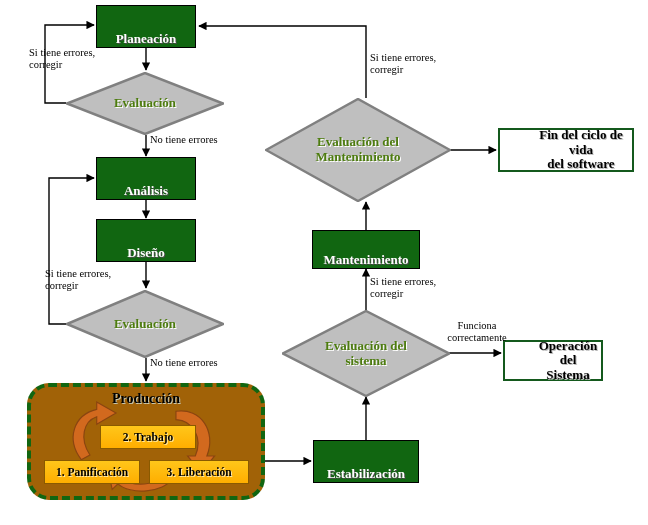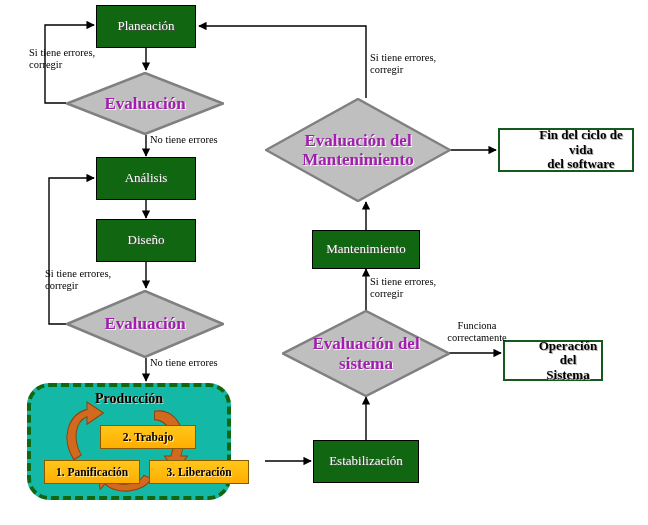--- a/index.html
+++ b/index.html
@@ -32,23 +32,24 @@
     align-items: center;
     justify-content: center;
     text-align: center;
     line-height: 1.12;
   }
   
   .proc {
     background: #116611;
     border: 1px solid #000000;
     color: #ffffff;
-    font-weight: normal;
+    font-weight: bold;
     font-size: 13px;
     text-shadow: 1px 1px 0 #4a4a4a;
+    align-items: flex-end;
   }
   
   .term {
     background: #ffffff;
     border: 2px solid #14591d;
     color: #000000;
     font-weight: bold;
     font-size: 13px;
     text-shadow: 1px 1px 0 #b8b8b8;
     padding-left: 30px;
@@ -59,45 +60,45 @@
   }
   .diamond .dshape {
     position: absolute;
     left: 0; top: 0;
     width: 100%;
     height: 100%;
   }
   .diamond .dlabel {
     position: relative;
     z-index: 2;
-    color: #a21caf;
-    font-weight: bold;
-    font-size: 17px;
+    color: #4d7c0f;
+    font-weight: bold;
+    font-size: 13px;
     text-shadow: 1px 1px 0 #ffffff;
     width: 70%;
   }
   
   .elabel {
     position: absolute;
     font-size: 10.5px;
     color: #000000;
     line-height: 1.18;
     white-space: pre-line;
     text-align: center;
   }
   .elabel.left { text-align: left; }
   
   #production-group {
     position: absolute;
     left: 27px;
     top: 383px;
-    width: 204px;
+    width: 238px;
     height: 117px;
     box-sizing: border-box;
-    background: #14b8a6;
+    background: #a16207;
     border: 4px dashed #116611;
     border-radius: 22px;
   }
   #production-title {
     position: absolute;
     left: 0;
     top: 4px;
     width: 100%;
     text-align: center;
     font-weight: bold;

